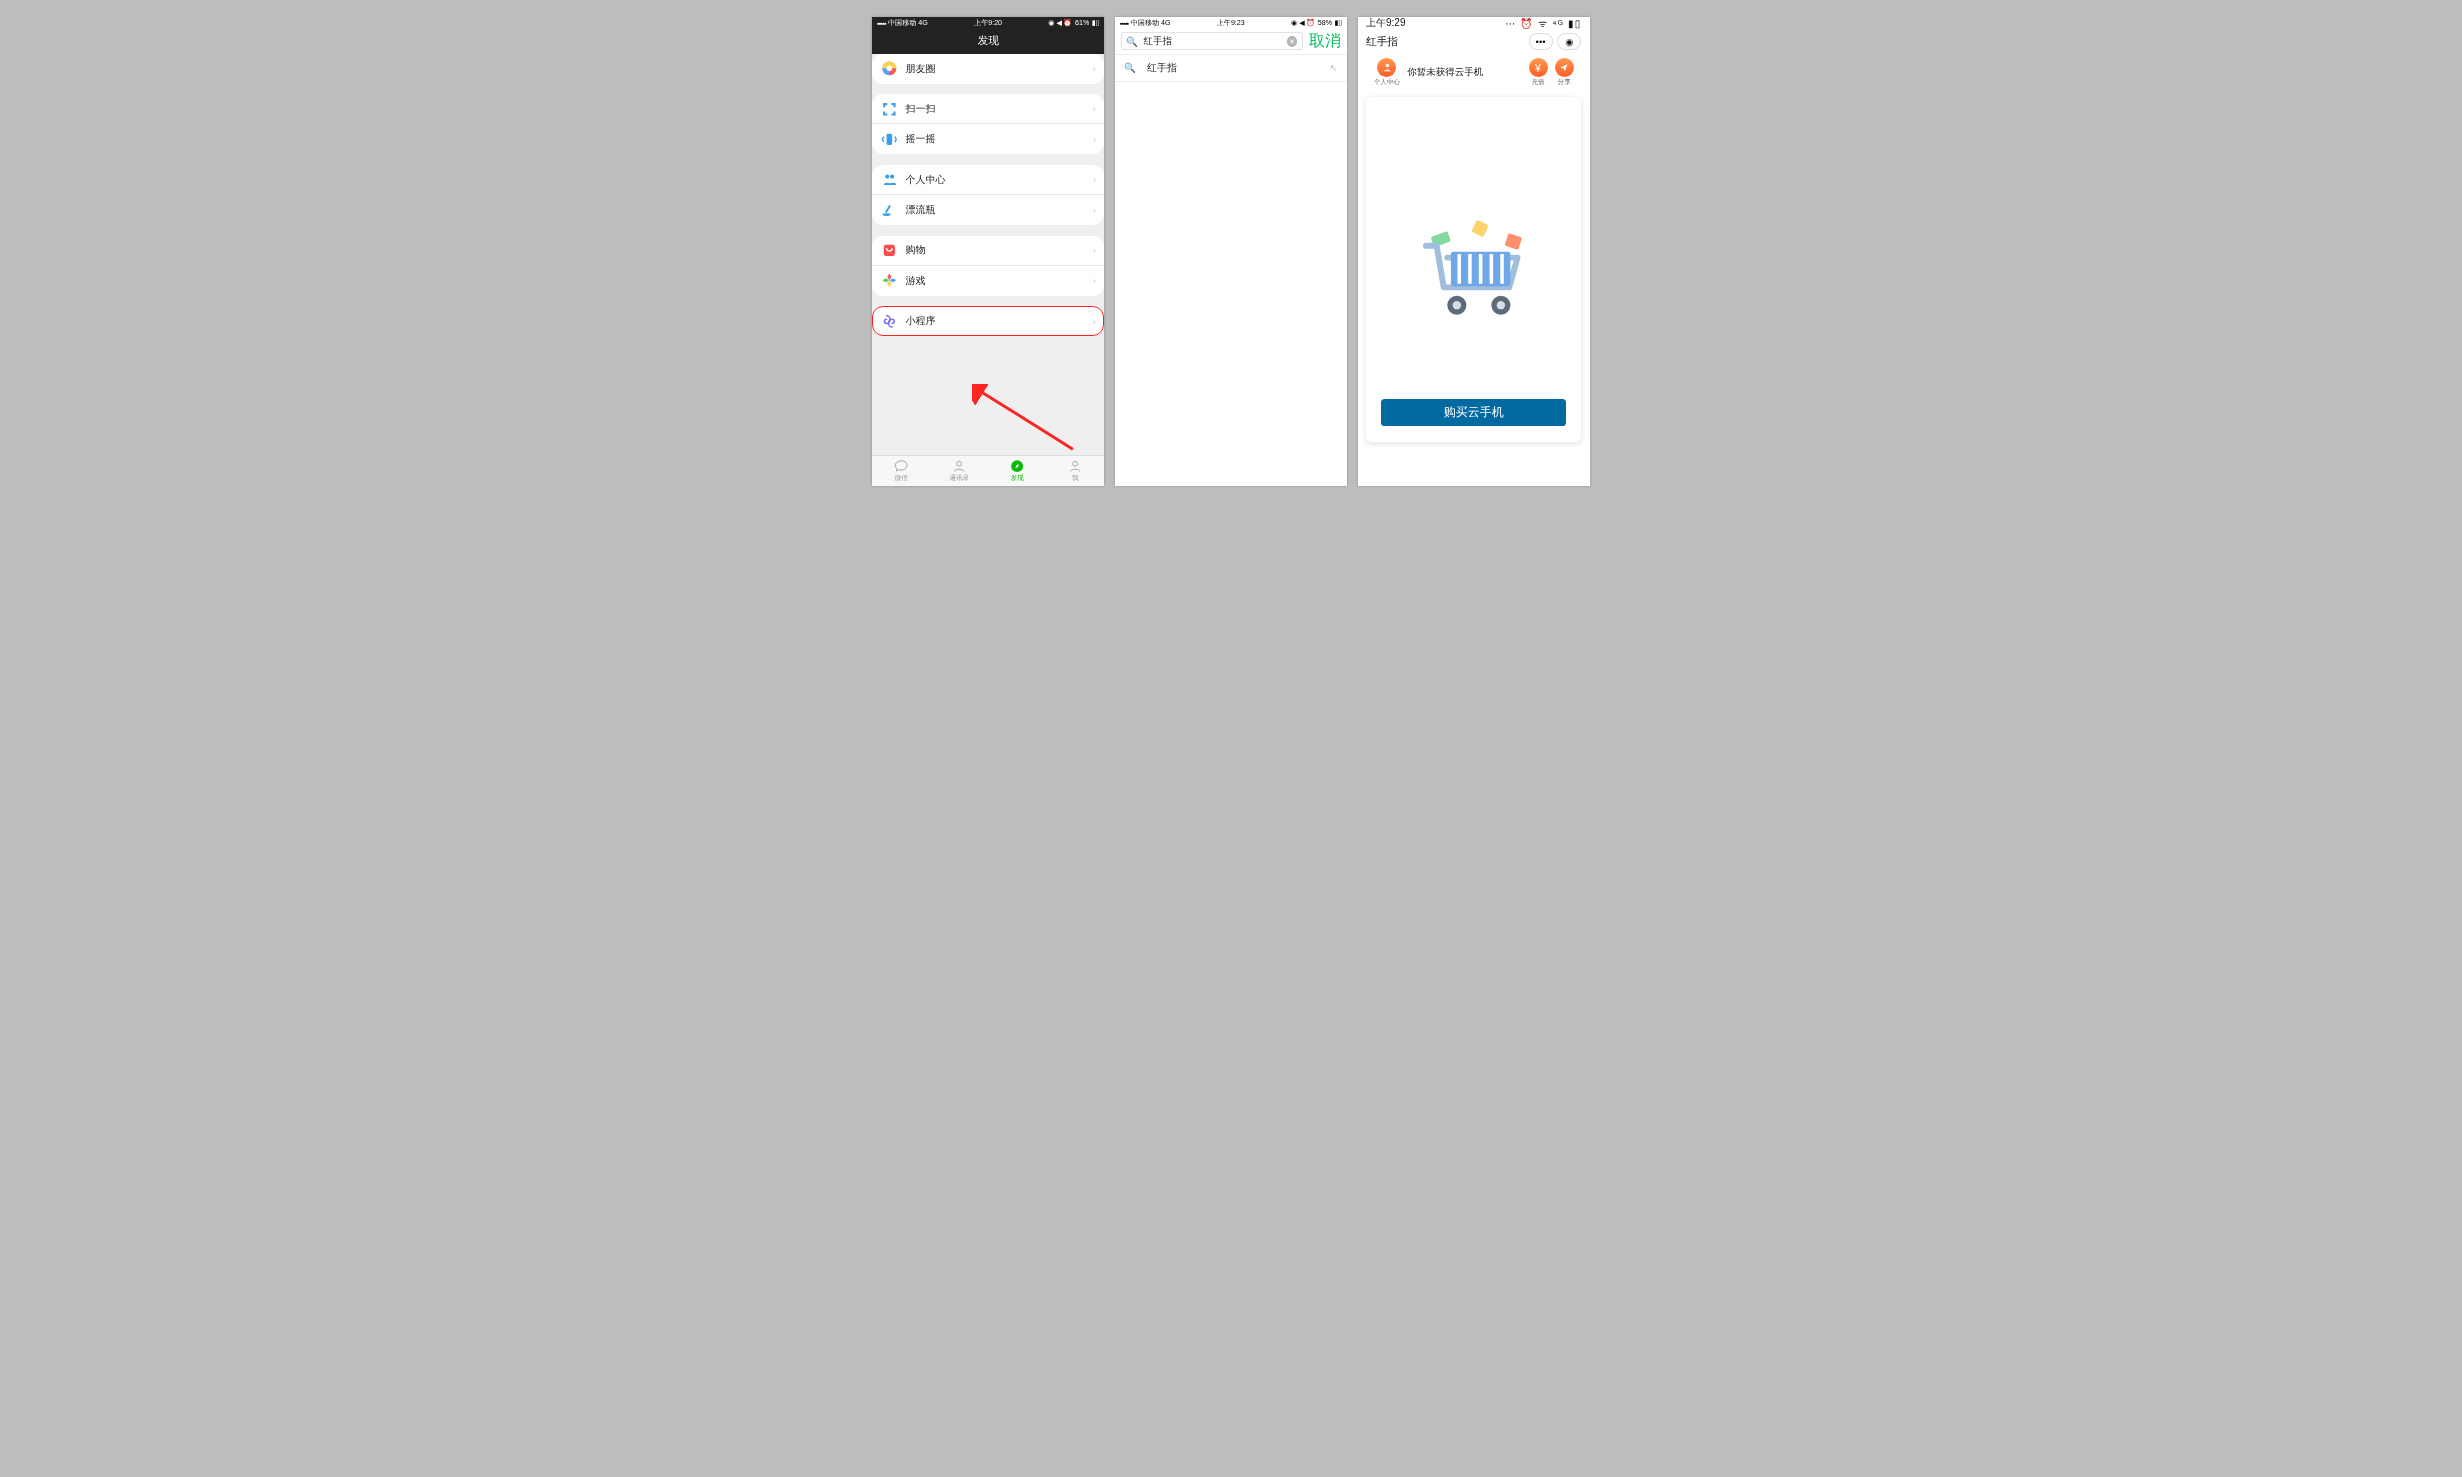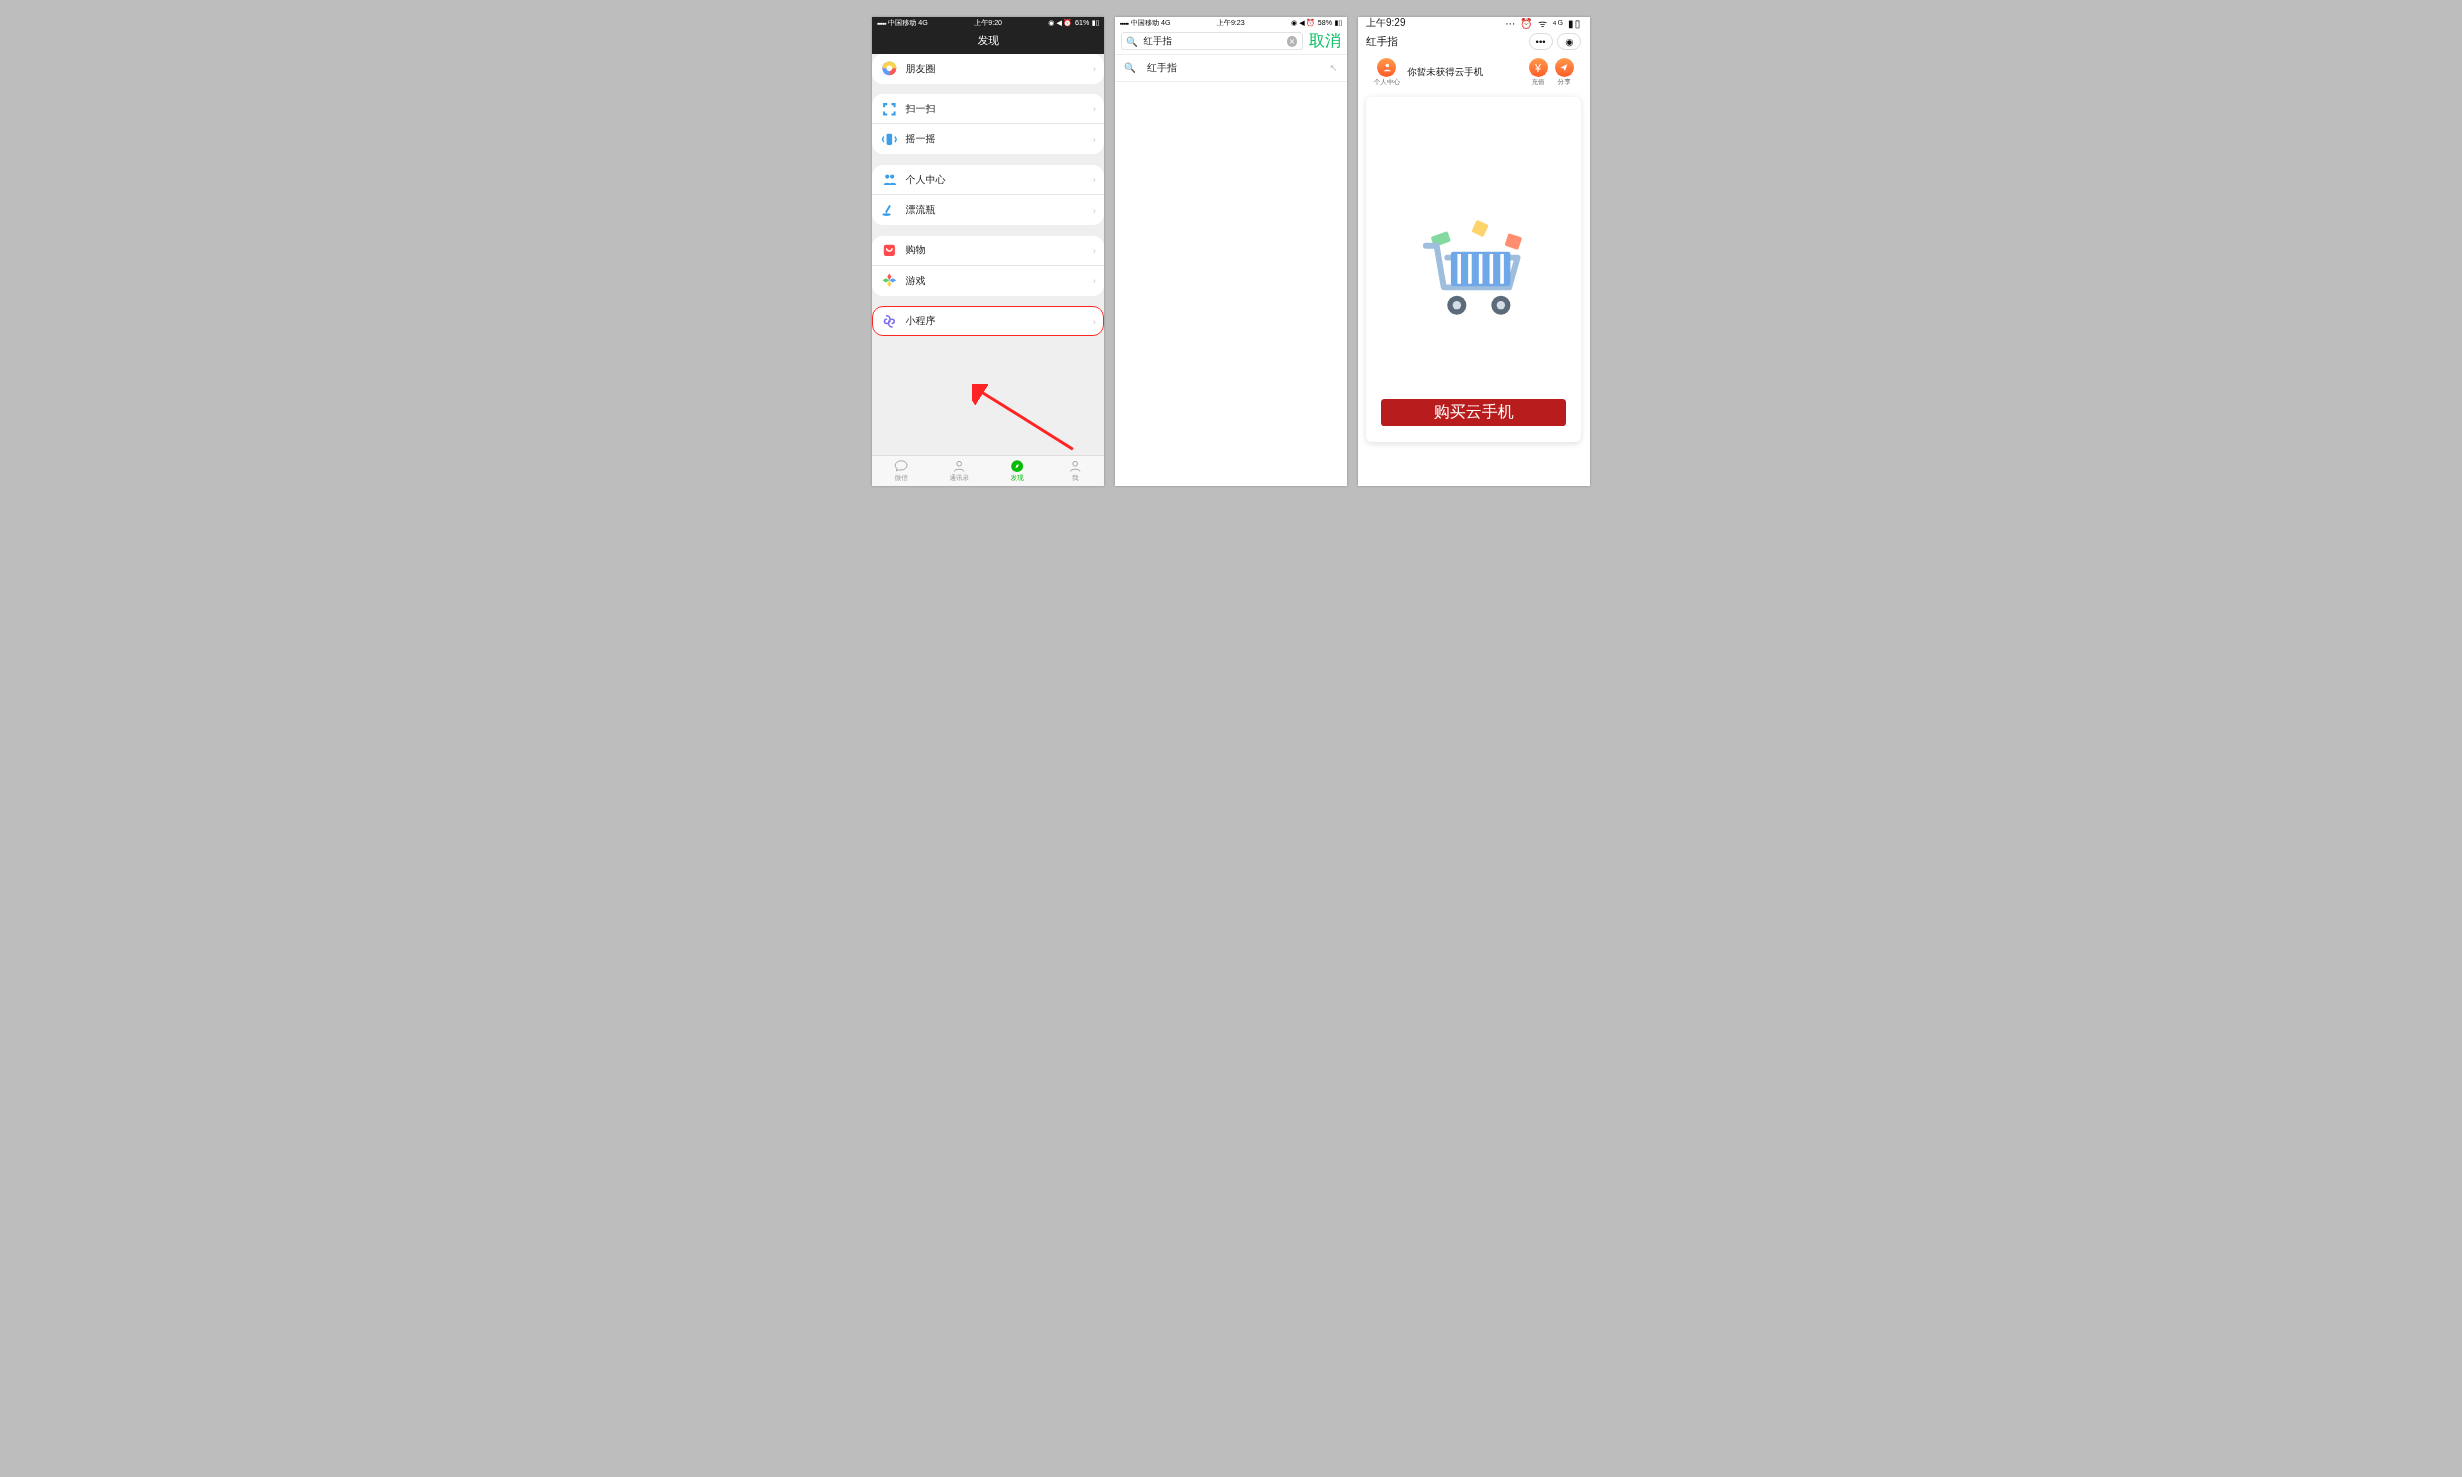--- a/index.html
+++ b/index.html
@@ -42,21 +42,21 @@
 .p3-status{height:12px;display:flex;align-items:center;justify-content:space-between;font-size:10px;padding:0 8.3px;color:#111;}
 .p3-nav{height:26px;display:flex;align-items:center;justify-content:space-between;padding:0 8.3px;}
 .p3-nav .title{font-size:10.7px;color:#111;}
 .p3-nav .caps{display:flex;gap:4.8px;}
 .capsule{width:24px;height:16.7px;border:0.6px solid #d9d9d9;border-radius:8.3px;display:flex;align-items:center;justify-content:center;font-size:9.5px;color:#111;}
 .p3-toprow{height:36px;display:flex;align-items:center;padding:0 16px;gap:7.1px;}
 .pbtn{display:flex;flex-direction:column;align-items:center;font-size:6.6px;color:#666;}
 .pbtn .circ{width:19px;height:19px;border-radius:50%;background:linear-gradient(180deg,#ff9a4d,#ff5c28);display:flex;align-items:center;justify-content:center;color:#fff;font-size:10.7px;margin-bottom:1.2px;}
 .p3-msg{flex:1;font-size:9.5px;color:#111;}
 .card{margin:6px 8.3px 8.3px;height:345px;background:#fff;border-radius:6px;box-shadow:0 1.2px 6px rgba(0,0,0,.12);position:relative;overflow:hidden;display:flex;flex-direction:column;align-items:center;justify-content:center;}
-.buybtn{position:absolute;left:15.5px;right:15.5px;bottom:15.5px;height:27px;background:#b91c1c;color:#fff;border-radius:3.6px;display:flex;align-items:center;justify-content:center;font-size:16px;}
+.buybtn{position:absolute;left:15.5px;right:15.5px;bottom:15.5px;height:27px;background:#0369a1;color:#fff;border-radius:3.6px;display:flex;align-items:center;justify-content:center;font-size:12px;}
 .cart{width:131px;height:119px;position:relative;}
 svg{display:block;}
 </style>
 </head>
 <body>
 
 <div class="phone">
   <div class="p1-status">
     <span><span class="dots"></span><span>中国移动  4G</span></span>
     <span>上午9:20</span>

